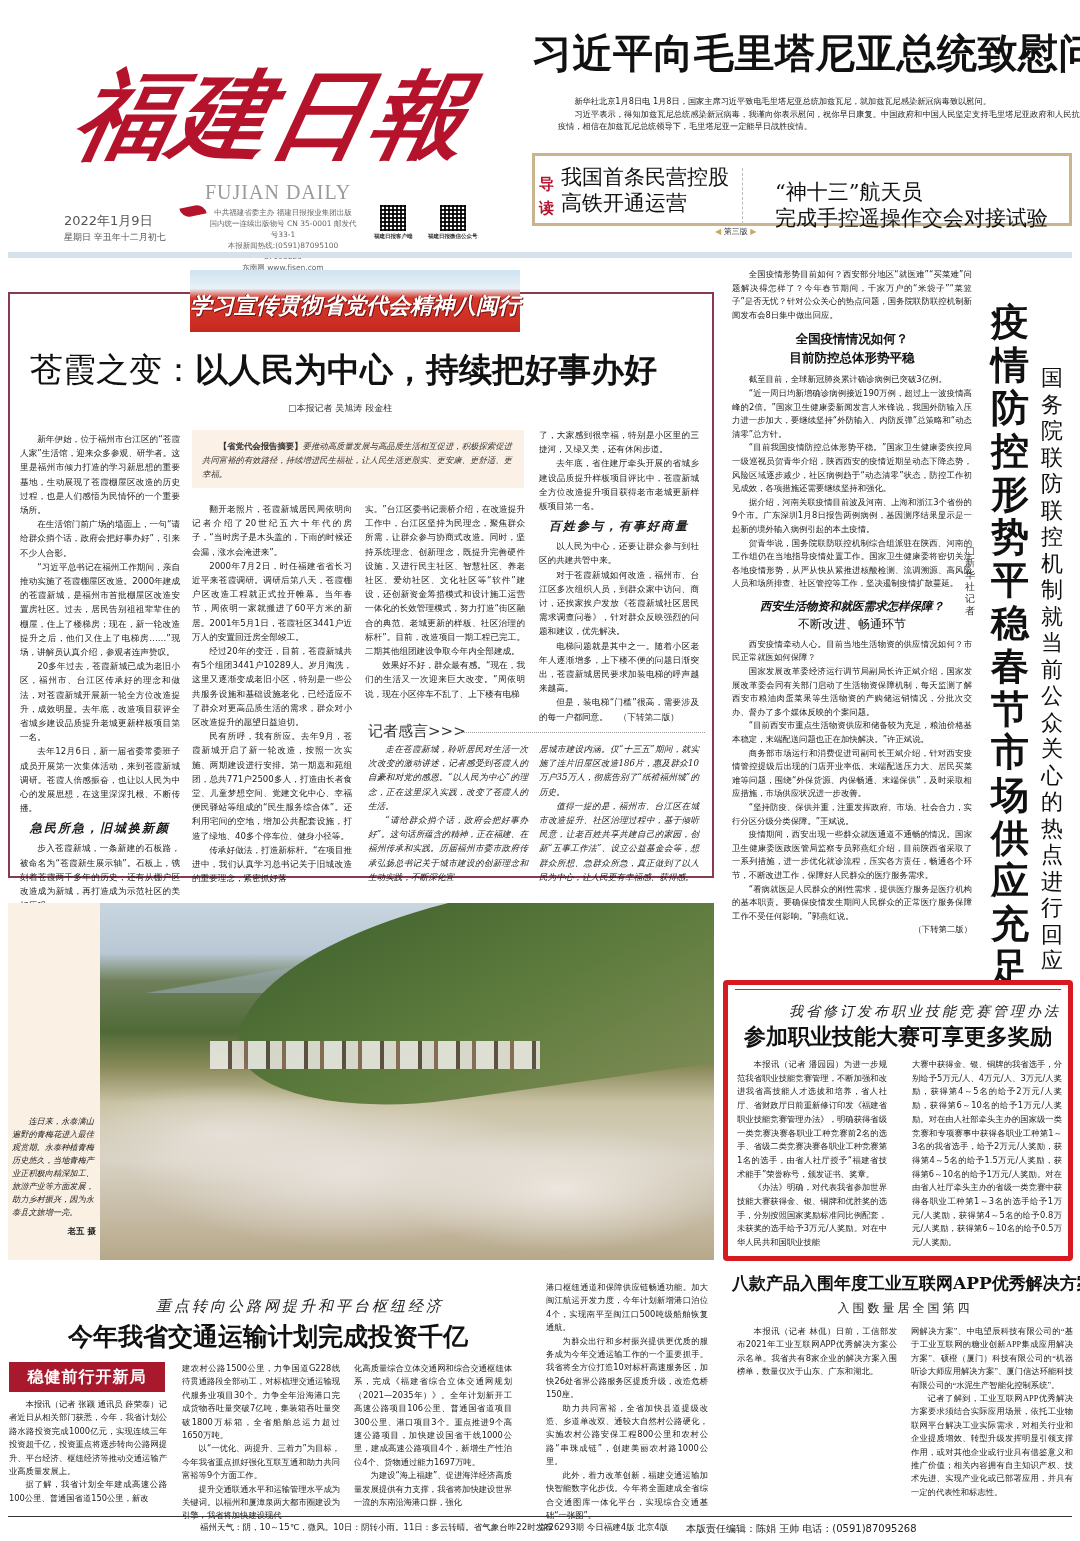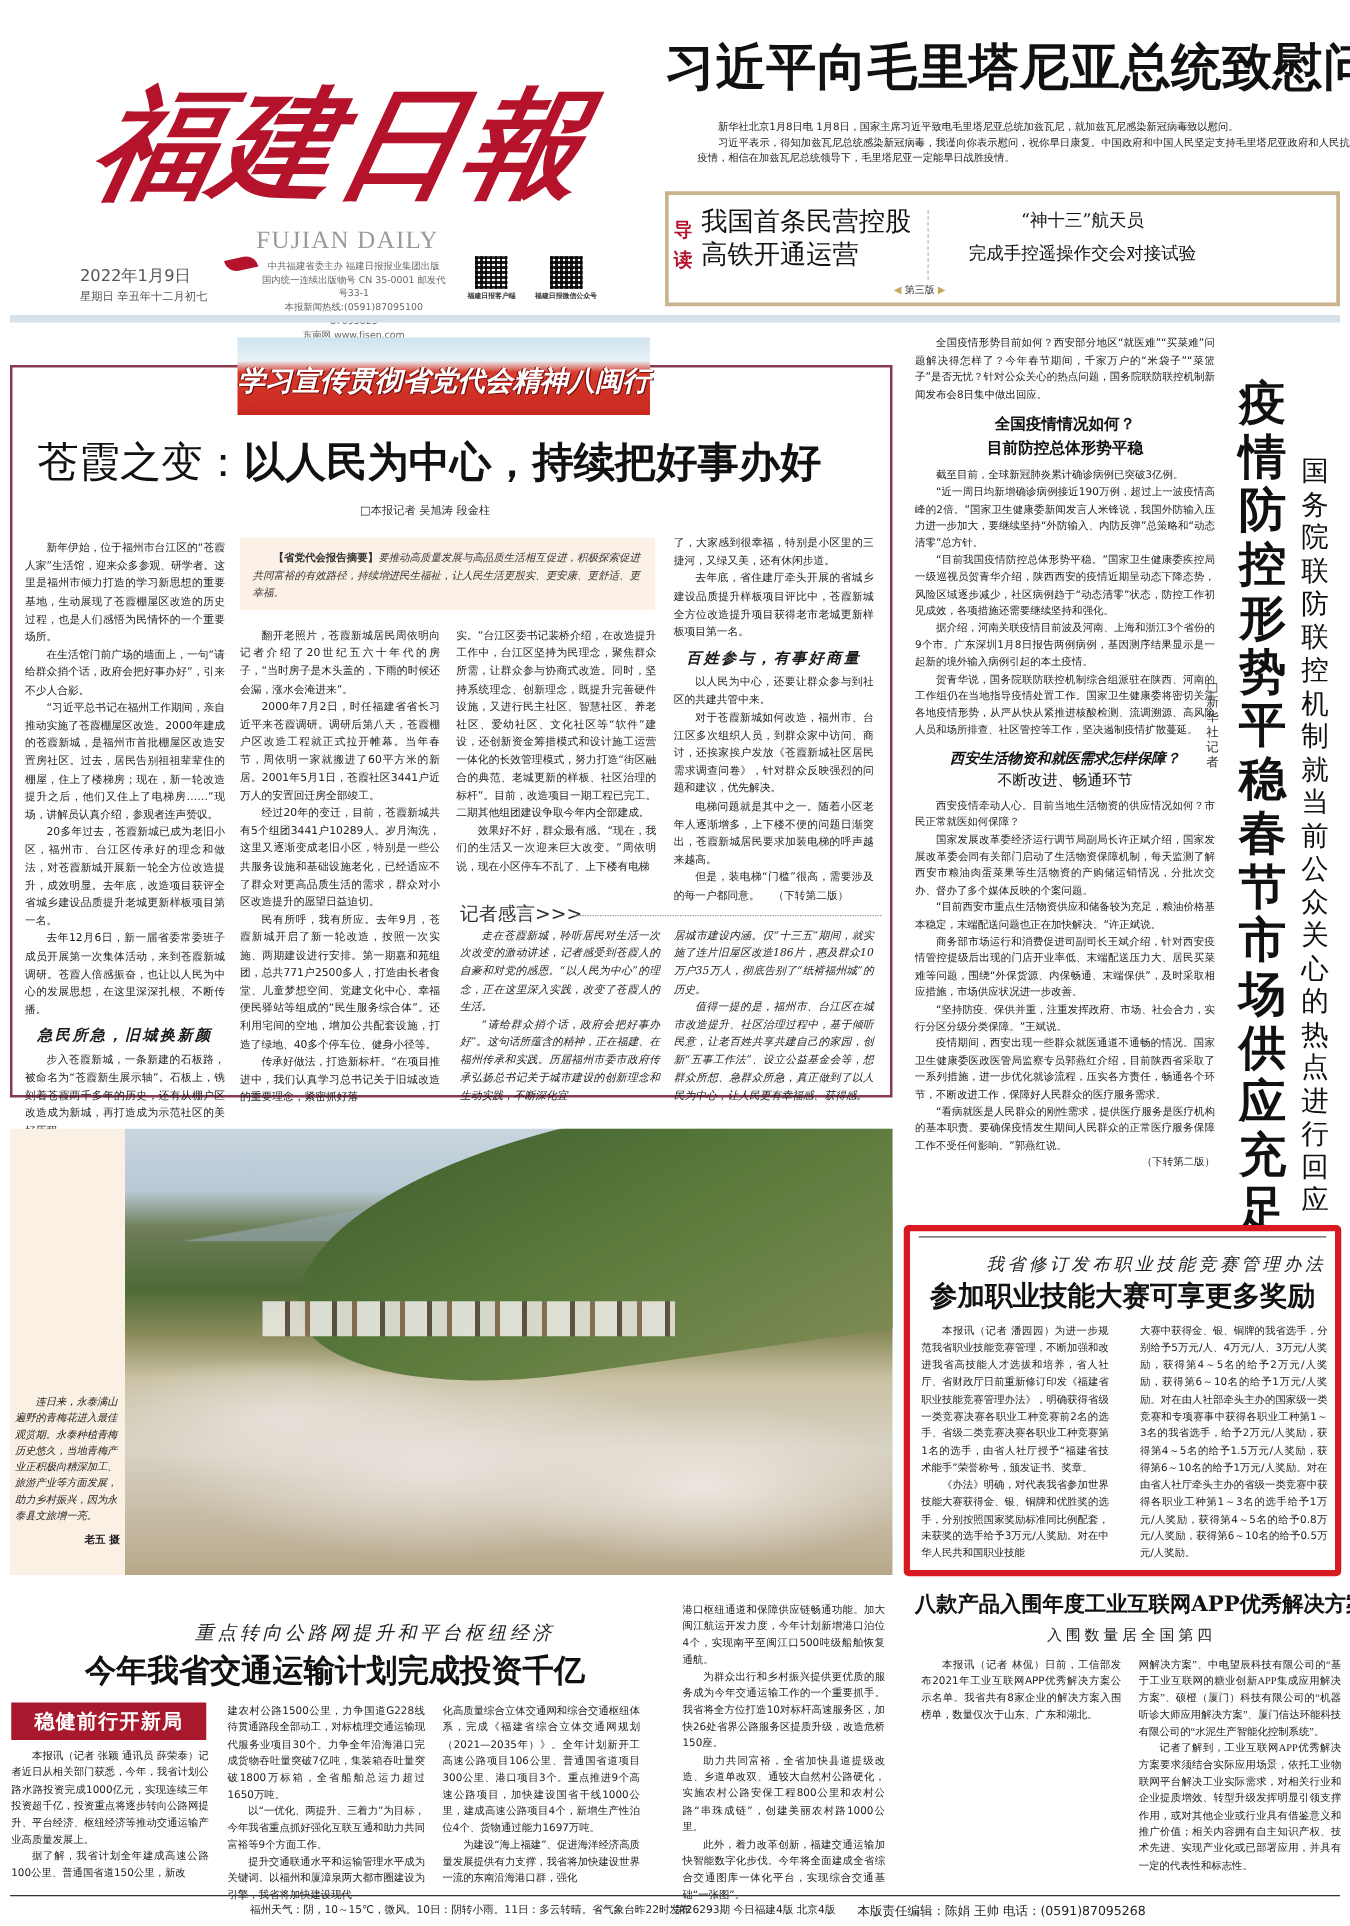--- a/index.html
+++ b/index.html
@@ -25,25 +25,25 @@
       repeating-linear-gradient(90deg, #222 0 2px, #fff 2px 4px); background-blend-mode: multiply; }
   .qr-wrap { top: 205px; text-align: center; font-size: 5.5px; color: #333; font-weight: bold; }
   #head-rule { left: 8px; top: 252px; width: 1064px; height: 6px; background: #d6e2e9; }
 
   
   #lead-title { left: 532px; top: 26px; font-family: "DejaVu Sans", sans-serif; font-weight: bold; font-size: 40px; color: #111; letter-spacing: 0.5px; white-space: nowrap; }
   #lead-body { left: 541px; top: 95px; width: 530px; margin-left: 17px; }
   #lead-body p.t { font-size: 8.2px; line-height: 12.5px; }
 
   
-  #daodu { left: 532px; top: 153px; width: 540px; height: 92px; border: 3px solid #c9b48e; border-left-width: 3px; background: #fff; }
+  #daodu { left: 532px; top: 153px; width: 540px; height: 73px; border: 3px solid #c9b48e; border-left-width: 3px; background: #fff; }
   #daodu-label { left: 4px; top: 16px; color: #b5122b; font-size: 15px; font-weight: bold; line-height: 24px; width: 18px; }
   #daodu-item-1 { left: 26px; top: 8px; font-size: 21px; line-height: 26px; color: #111; }
   #daodu-sep { left: 207px; top: 12px; height: 56px; border-left: 1px dashed #bbb; }
-  #daodu-item-2 { left: 240px; top: 8px; font-size: 14px; line-height: 26px; color: #111; text-align: center; }
+  #daodu-item-2 { left: 240px; top: 23px; font-size: 21px; line-height: 26px; color: #111; }
   #daodu-page { left: 180px; top: 70px; font-size: 8px; color: #333; }
   #daodu-page .arr { color: #c9a85e; font-size: 8px; }
 
   
   #feature-box { left: 8px; top: 292px; width: 706px; height: 586px; border: 2px solid #8a3a4e; }
   #feature-banner { left: 190px; top: 270px; width: 330px; height: 62px;
     background: linear-gradient(180deg, #cfe3f0 0%, #e9f1f7 30%, #d83a2c 45%, #c8281f 100%); }
   #feature-banner span { display: block; text-align: center; line-height: 62px; padding-top: 4px; font-family: "DejaVu Serif", serif;
     font-weight: bold; font-style: italic; font-size: 22px; color: #fff; text-shadow: 1px 1px 0 #7a1010, -1px 0 0 #7a1010; }
   #feature-title { left: 30px; top: 348px; white-space: nowrap; }

